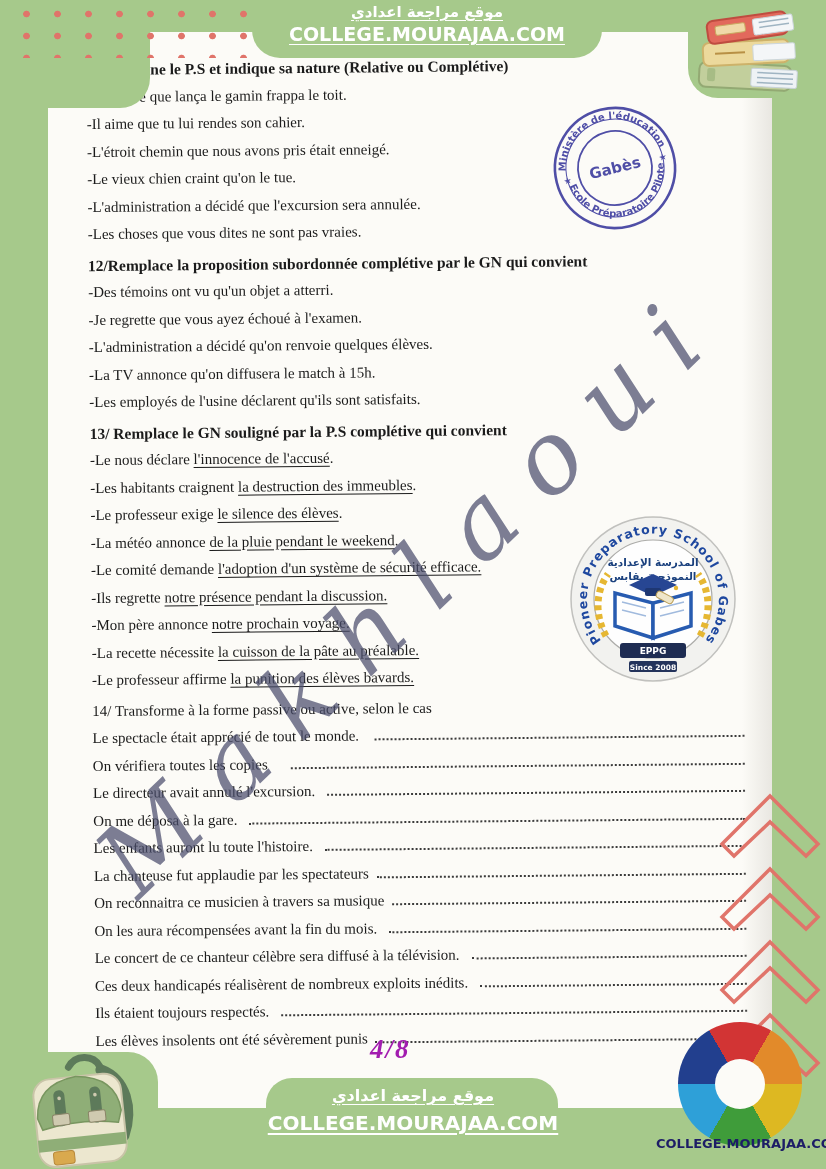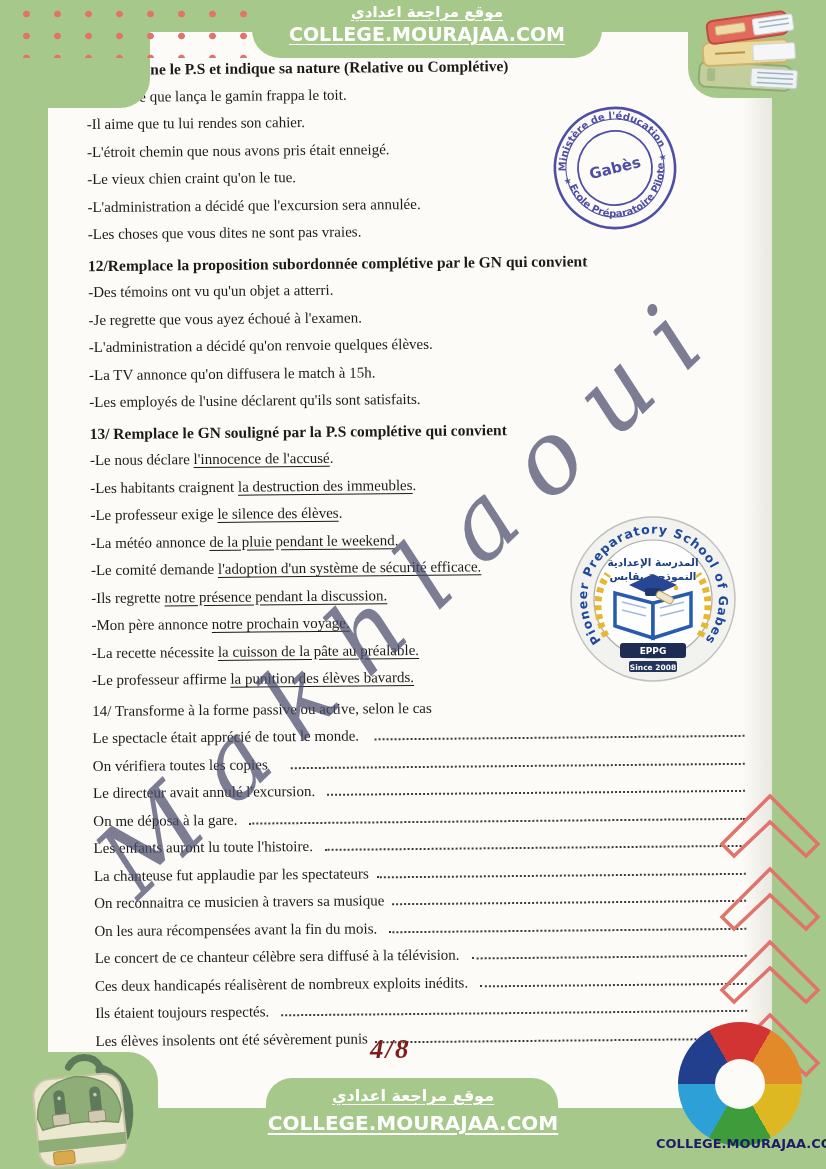--- a/index.html
+++ b/index.html
@@ -45,21 +45,21 @@
   
   .watermark{position:absolute;left:-35px;top:505px;width:890px;height:170px;z-index:2;
     display:flex;align-items:center;justify-content:center;transform:rotate(-44deg);
     font-family:"DejaVu Serif",serif;font-style:italic;font-size:100px;letter-spacing:32px;
     color:#4b4e6d;opacity:.72;pointer-events:none;white-space:nowrap;}
   
   .stamp{position:absolute;left:545px;top:98px;z-index:3;opacity:.92;}
   .school-logo{position:absolute;left:568px;top:514px;z-index:3;opacity:.96;}
   
   .page-number{position:absolute;left:370px;top:1034px;z-index:2;font-weight:bold;
-    font-style:italic;font-size:27px;color:#7f1d1d;letter-spacing:2px;}
+    font-style:italic;font-size:27px;color:#a21caf;letter-spacing:2px;}
   
   .ring-logo{position:absolute;left:678px;top:1022px;width:124px;height:124px;border-radius:50%;z-index:6;
     background:conic-gradient(from -30deg,#d23434 0 60deg,#e28a2a 0 120deg,#ddb822 0 180deg,
                #3f9c3a 0 240deg,#2ea0d8 0 300deg,#223f8e 0 360deg);
     display:flex;align-items:center;justify-content:center;}
   .ring-hole{width:50px;height:50px;border-radius:50%;background:#fcfbf7;}
   .corner-brand{position:absolute;left:656px;top:1136px;width:170px;z-index:7;text-align:center;
     font-family:"DejaVu Sans",sans-serif;font-weight:bold;font-size:13px;color:#1d1d66;white-space:nowrap;}
   .books{position:absolute;left:693px;top:4px;z-index:6;}
   .backpack{position:absolute;left:8px;top:1050px;z-index:6;}

